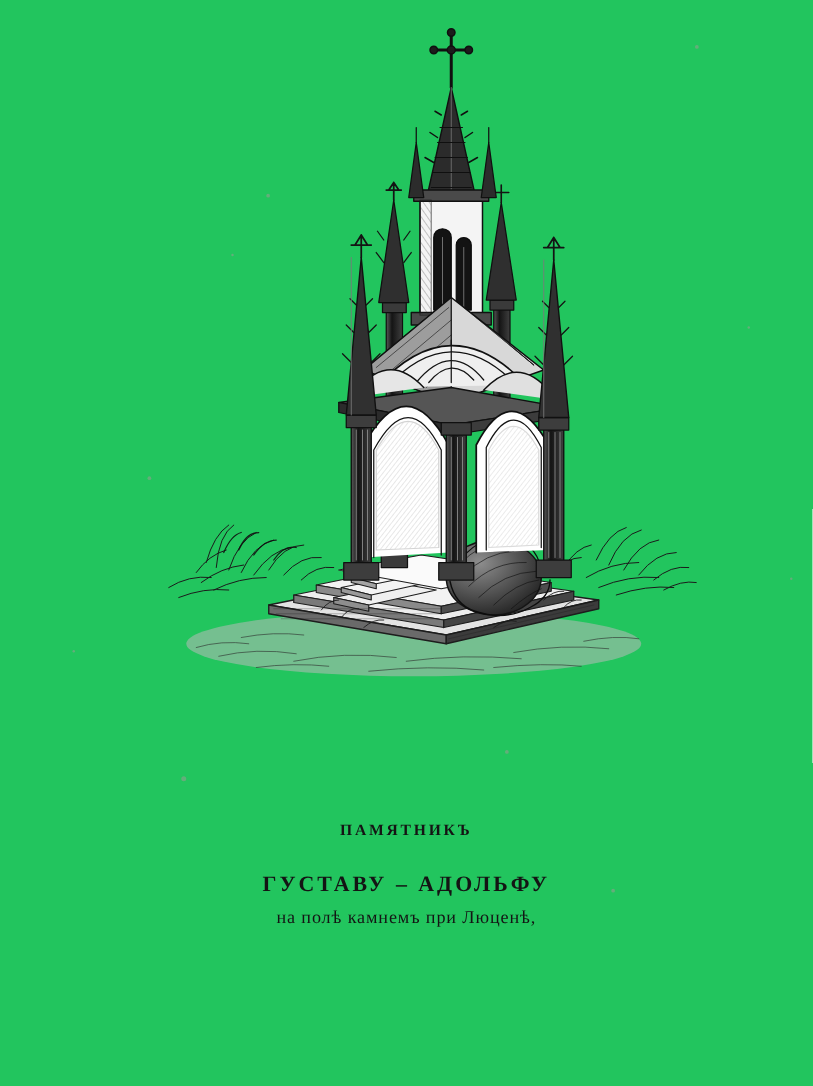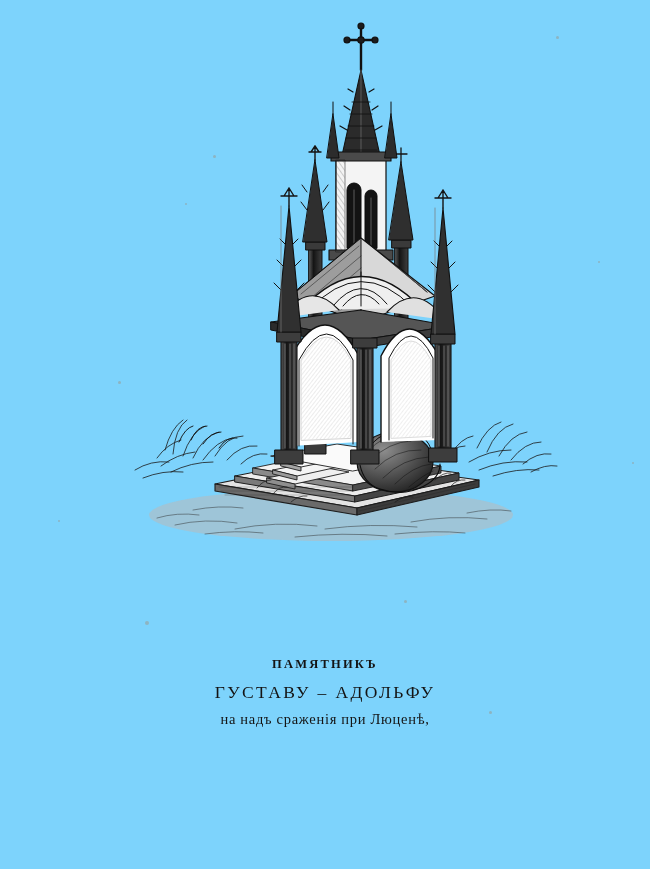--- a/index.html
+++ b/index.html
@@ -11,21 +11,21 @@
     width: 650px;
     height: 869px;
     position: relative;
     font-family: "Liberation Serif", serif;
     color: #111111;
     overflow: hidden;
   }
   .page {
     position: absolute;
     inset: 0;
-    background: #7dd3fc;
+    background: #22c55e;
   }
   
   .speck {
     position: absolute;
     background: #9a9a92;
     border-radius: 50%;
     opacity: .55;
   }
 
   
@@ -52,22 +52,22 @@
     color: #141414;
   }
   .cap-small {
     font-size: 12.5px;
     letter-spacing: 2.2px;
     font-weight: 600;
   }
   .cap-big {
     font-size: 17.5px;
     letter-spacing: 2.4px;
-    font-weight: 400;
-    margin-top: 5px;
+    font-weight: 700;
+    margin-top: 20px;
   }
   .cap-sub {
     font-size: 14.5px;
     letter-spacing: .7px;
     margin-top: 4px;
   }
 </style>
 </head>
 <body>
 
@@ -329,16 +329,16 @@
         <g stroke="#1c1c1c" stroke-width="0.7">
           <path d="M162 478 q6 -8 14 -8 M178 484 q6 -8 14 -7 M340 470 q8 -8 16 -7 M356 476 q6 -7 14 -6 M196 492 q8 -7 16 -6 M300 492 q10 -7 18 -5"></path>
         </g>
       </g>
     </svg>
   </div>
 
   <div class="caption">
     <span class="cap-line cap-small">ПАМЯТНИКЪ</span>
     <span class="cap-line cap-big">ГУСТАВУ – АДОЛЬФУ</span>
-    <span class="cap-line cap-sub">на надъ сраженія при Люценѣ,</span>
+    <span class="cap-line cap-sub">на полѣ камнемъ при Люценѣ,</span>
   </div>
 
 </div>
 
 </body></html>

